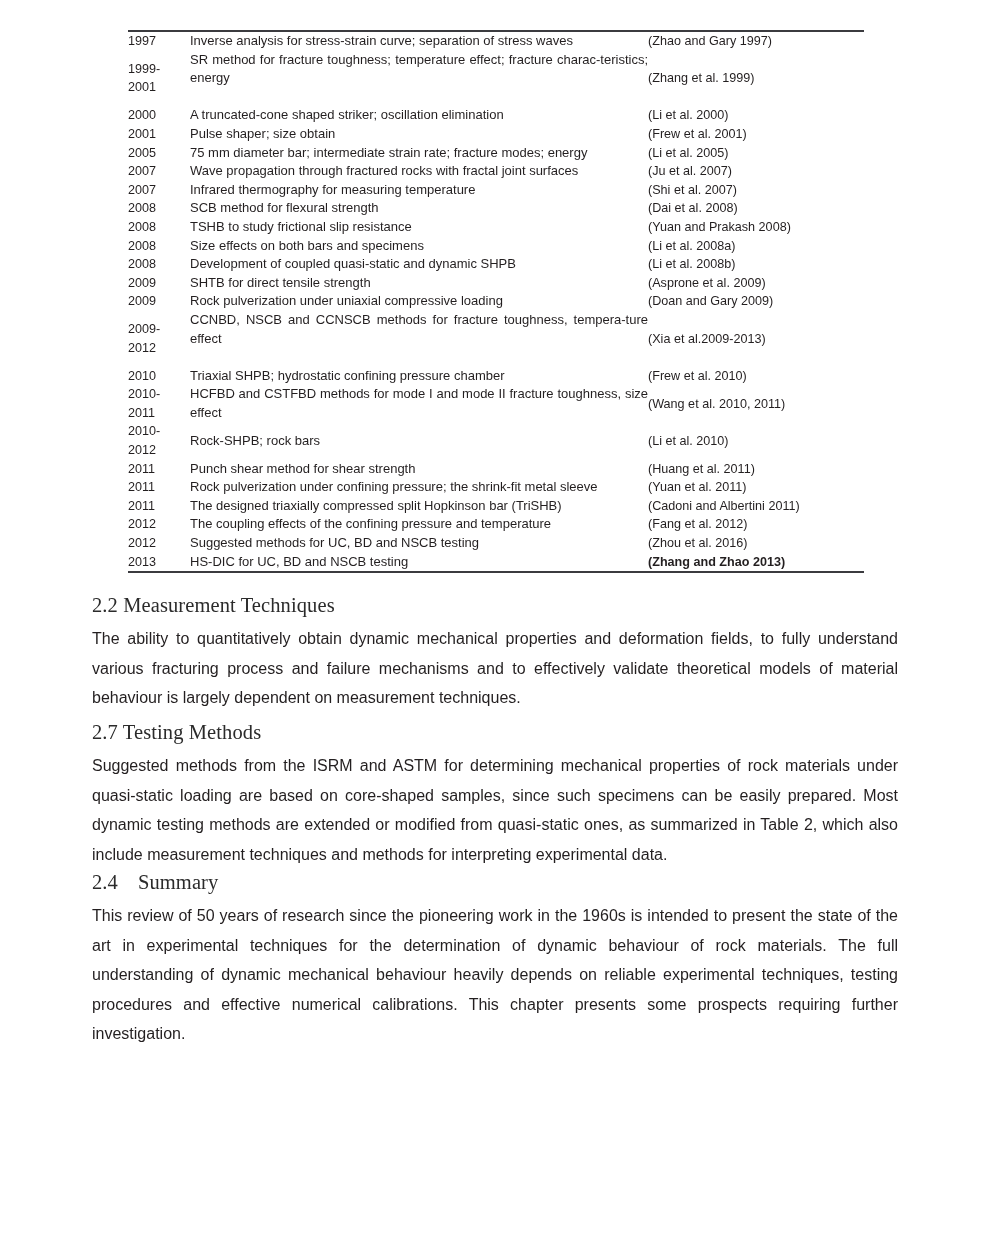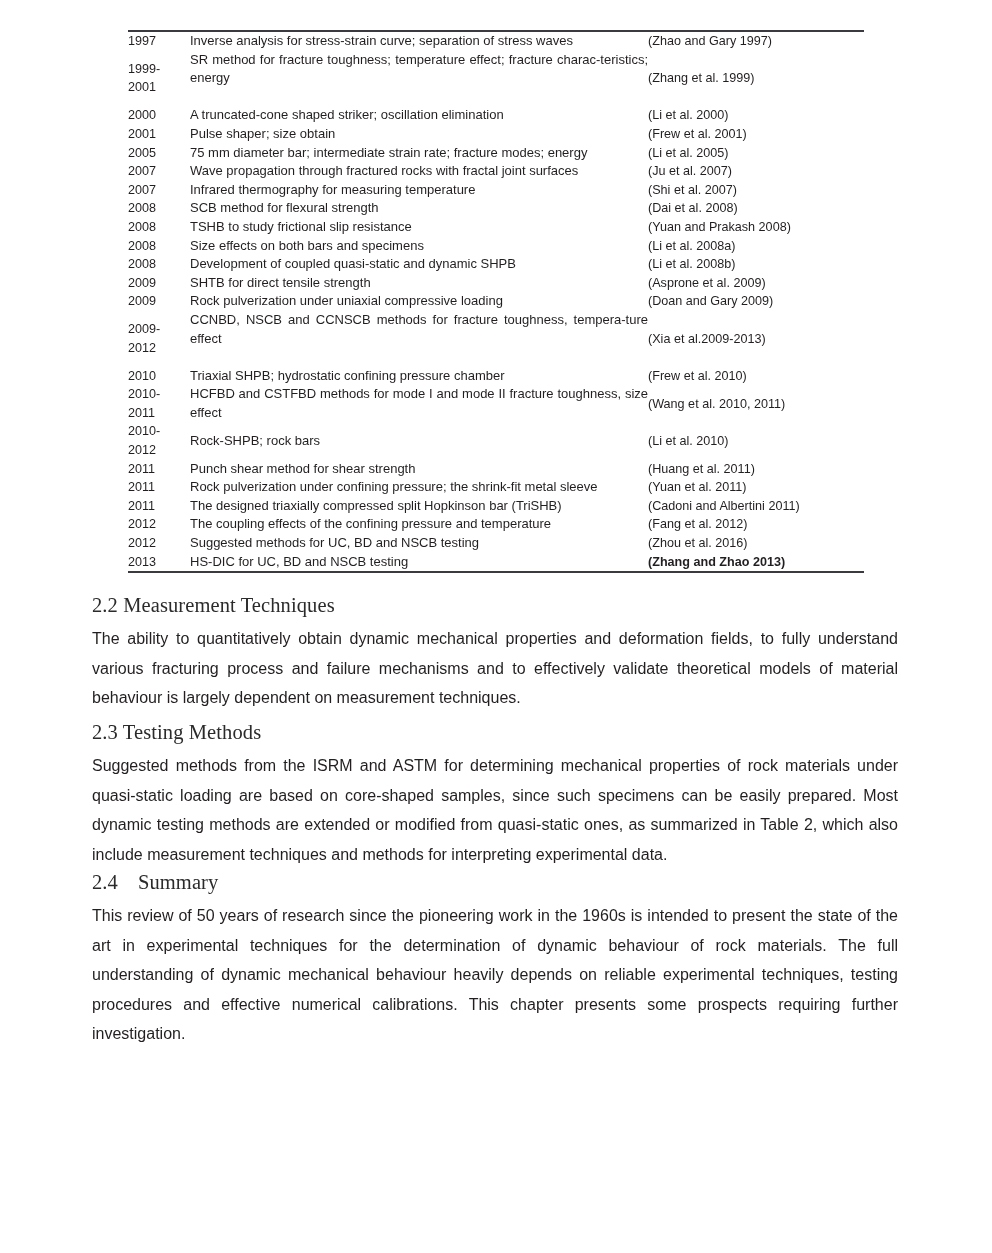--- a/index.html
+++ b/index.html
@@ -275,20 +275,20 @@
           </tr>
         </tbody>
     </table>
   </div>
 
   <div class="content">
 
     <h2 class="sec blk-22-h">2.2 Measurement Techniques</h2>
     <p class="body blk-22-p">The ability to quantitatively obtain dynamic mechanical properties and deformation fields, to fully understand various fracturing process and failure mechanisms and to effectively validate theoretical models of material behaviour is largely dependent on measurement techniques.</p>
 
-    <h2 class="sec blk-23-h">2.3 Testing Methods</h2>
+    <h2 class="sec blk-23-h">2.7 Testing Methods</h2>
     <p class="body blk-23-p">Suggested methods from the ISRM and ASTM for determining mechanical properties of rock materials under quasi-static loading are based on core-shaped samples, since such specimens can be easily prepared. Most dynamic testing methods are extended or modified from quasi-static ones, as summarized in Table 2, which also include measurement techniques and methods for interpreting experimental data.</p>
 
     <h2 class="sec blk-24-h"><span>2.4</span><span class="numgap"></span><span>Summary</span></h2>
     <p class="body blk-24-p">This review of 50 years of research since the pioneering work in the 1960s is intended to present the state of the art in experimental techniques for the determination of dynamic behaviour of rock materials. The full understanding of dynamic mechanical behaviour heavily depends on reliable experimental techniques, testing procedures and effective numerical calibrations. This chapter presents some prospects requiring further investigation.</p>
 
   </div>
 </div>
 
 </body></html>

